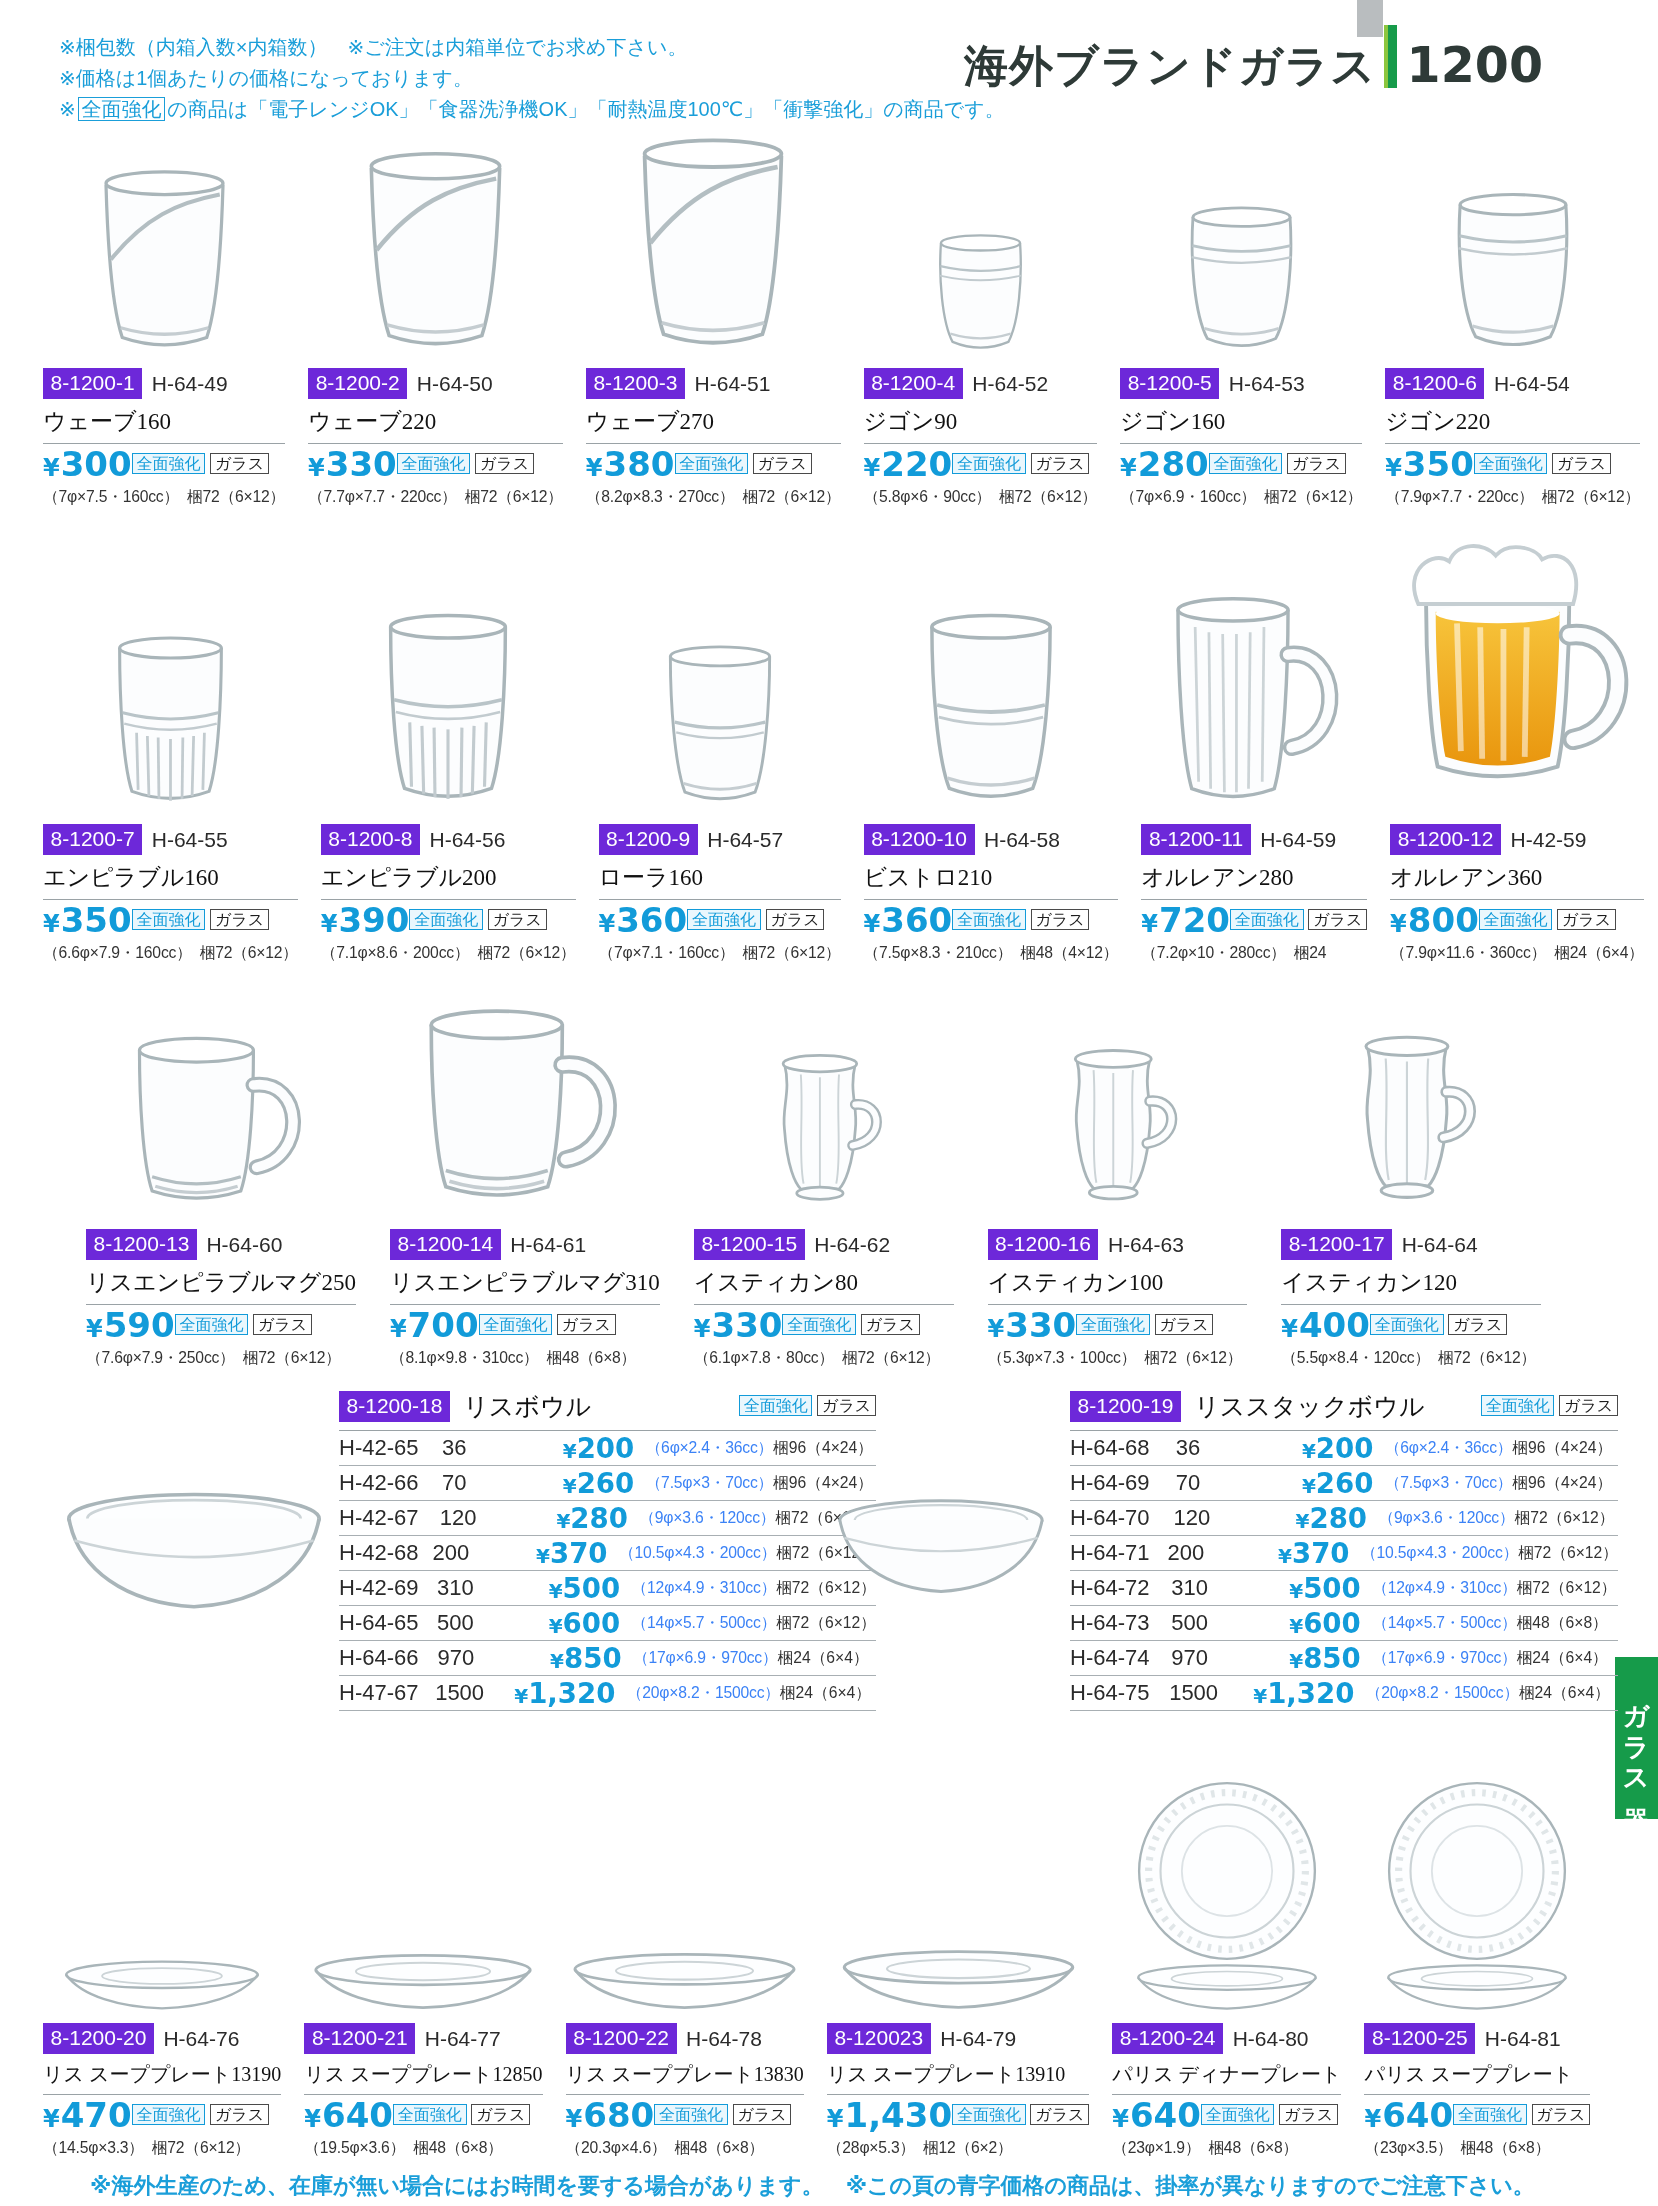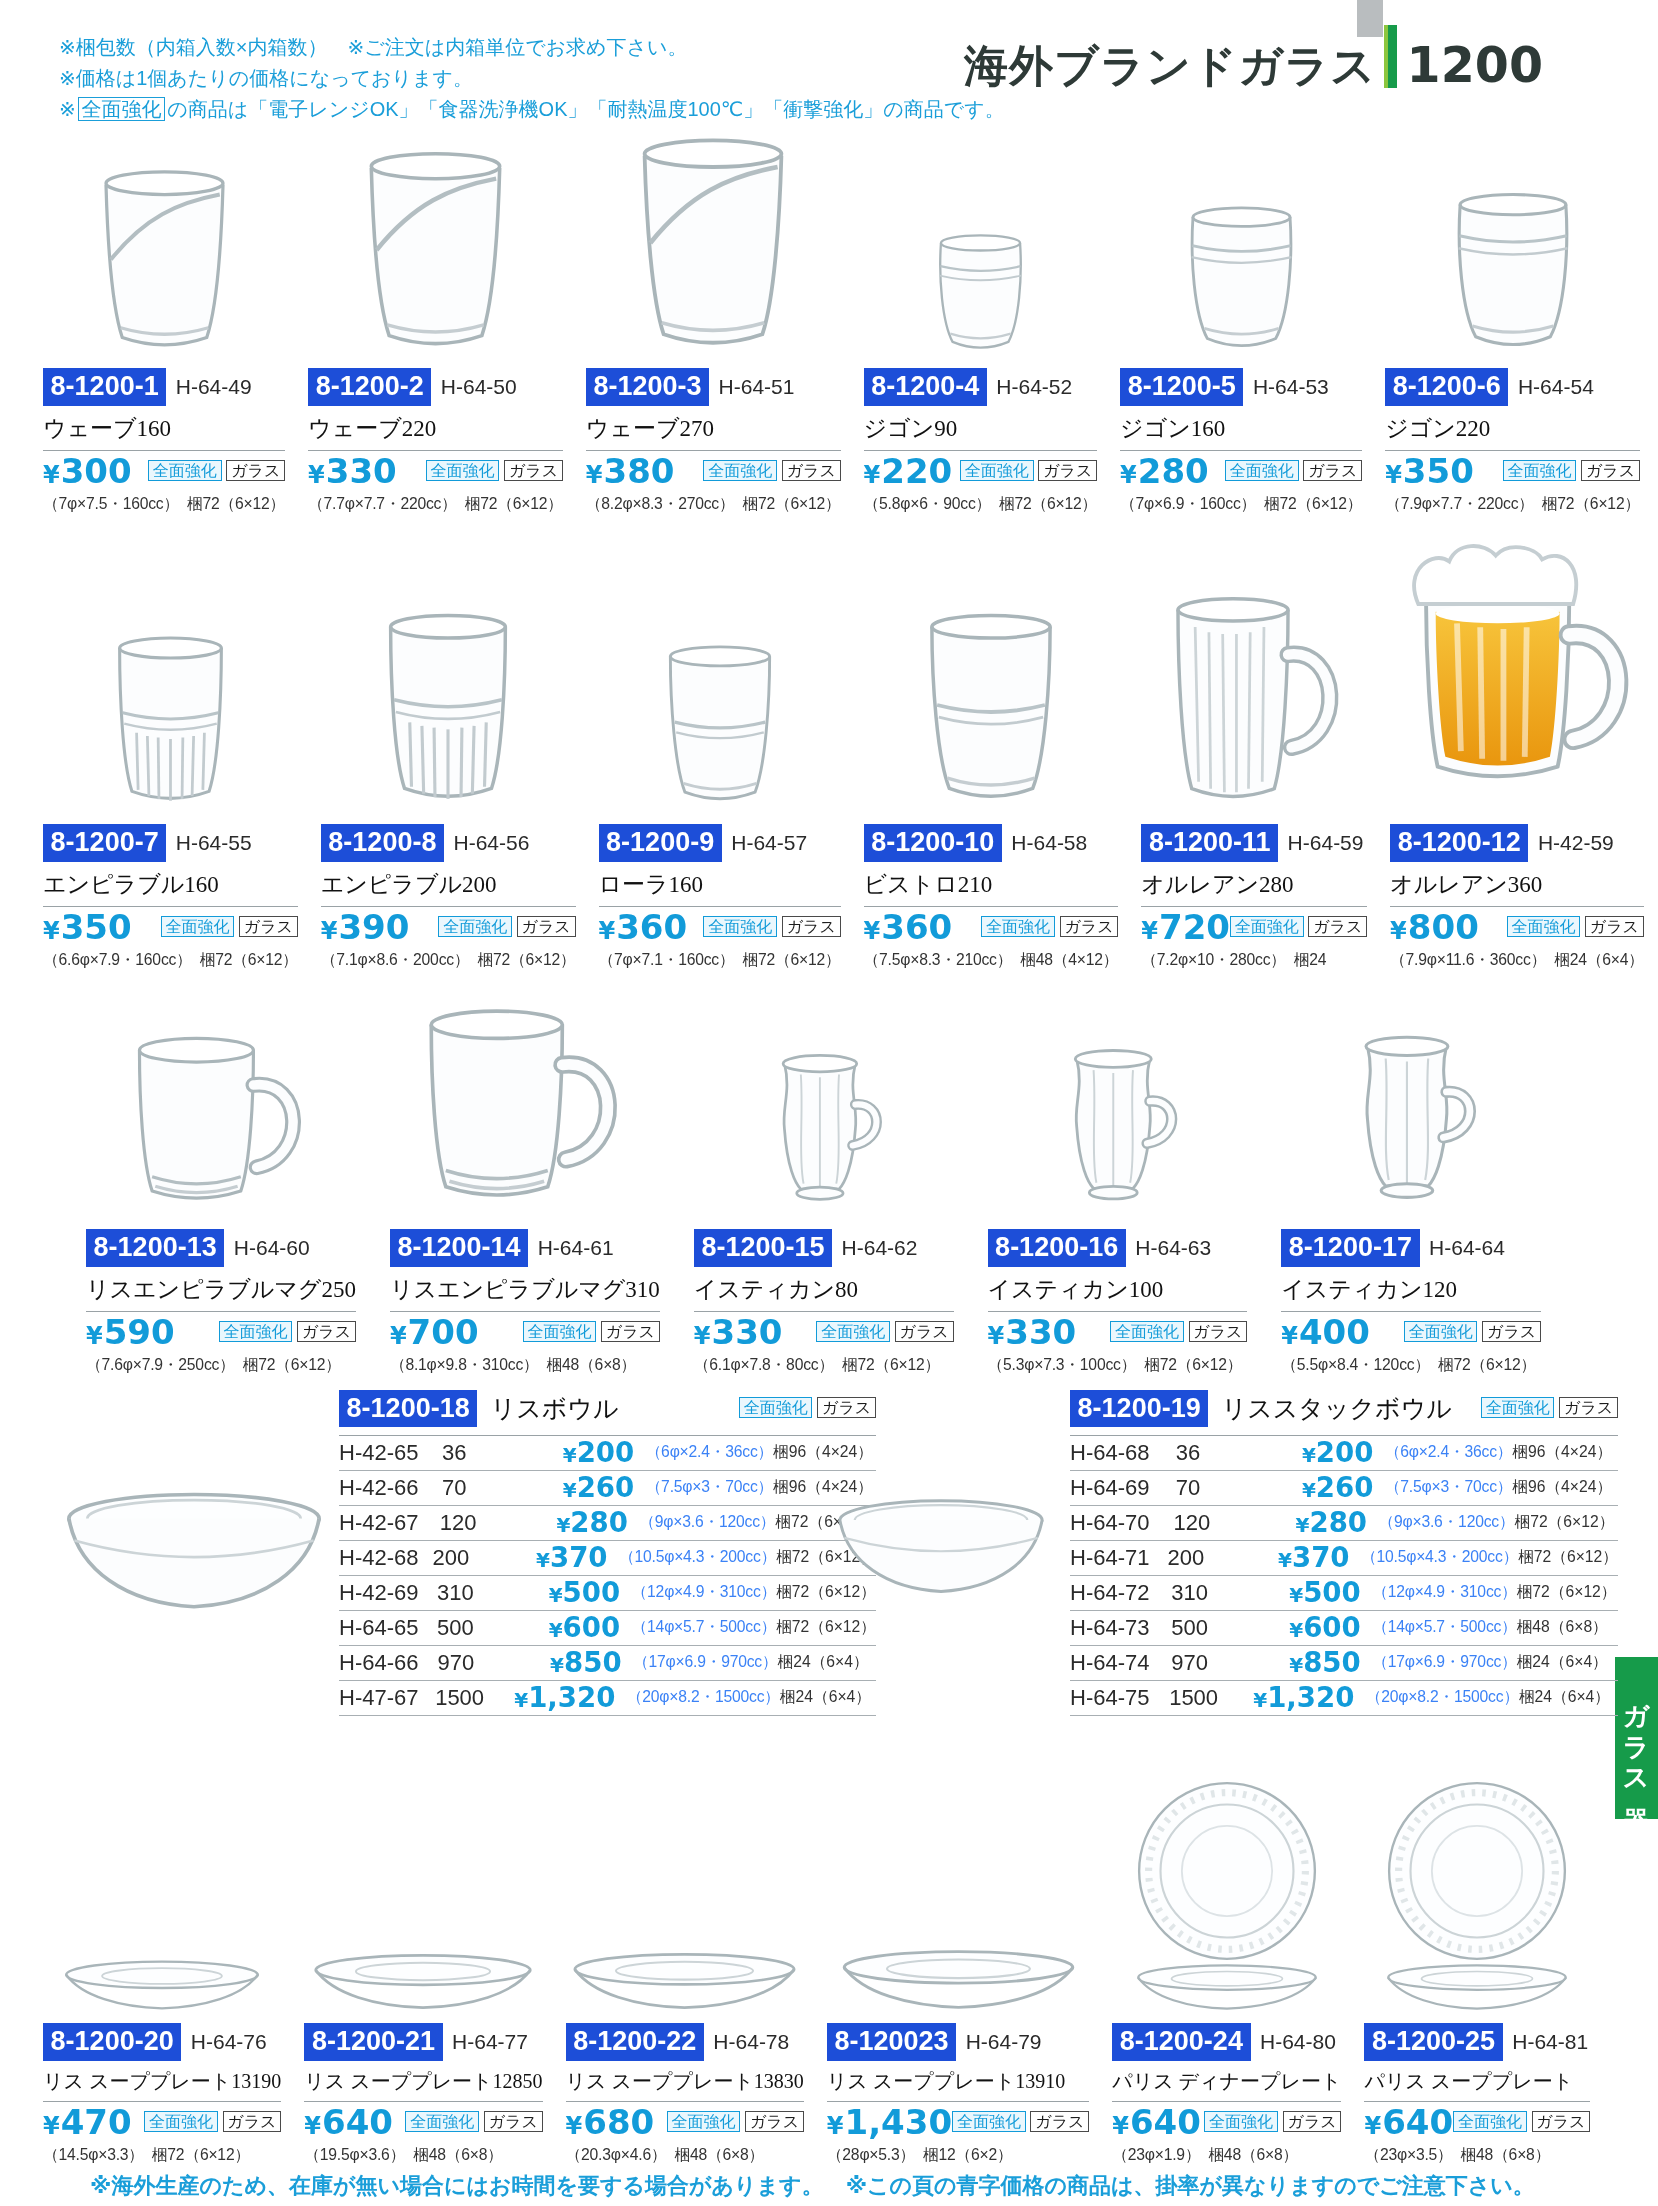--- a/index.html
+++ b/index.html
@@ -18,25 +18,25 @@
             writing-mode:vertical-rl;text-orientation:upright;display:flex;align-items:center;justify-content:center;
             font-size:26px;font-weight:bold;letter-spacing:4.8px;}
   
   .prow{position:absolute;left:43px;width:1541px;display:grid;grid-template-columns:repeat(6,1fr);column-gap:23px;}
   #row1{top:100px;} #row2{top:518px;} #row5{top:1741px;}
   #row3{top:942px;left:86px;width:1455px;grid-template-columns:repeat(5,1fr);column-gap:34px;}
   .imgbox{display:flex;align-items:flex-end;justify-content:center;}
   #row1 .imgbox{height:257px;} #row2 .imgbox{height:295px;} #row3 .imgbox{height:276px;} #row5 .imgbox{height:271px;}
   .imgbox.stacked{flex-direction:column;align-items:center;justify-content:flex-end;}
   .codeline{display:flex;gap:9.5px;align-items:center;margin-top:11.4px;white-space:nowrap;}
-  .cbadge{background:#1d4ed8;color:#fff;font-weight:bold;font-size:27px;padding:2.9px 7.6px 3.8px;}
+  .cbadge{background:#6d28d9;color:#fff;font-weight:normal;font-size:21px;padding:2.9px 7.6px 3.8px;}
   .ino{font-size:21px;color:#2a2a2a;}
   .pname{font-size:23px;color:#111;margin-top:6.7px;white-space:nowrap;font-family:Liberation Serif, serif;}
   #row5 .pname{font-size:20px;}
-  .pricerow{display:flex;justify-content:space-between;align-items:center;border-top:1.9px solid #9aa2a6;
+  .pricerow{display:flex;justify-content:flex-start;align-items:center;border-top:1.9px solid #9aa2a6;
             margin-top:6.7px;padding-top:2.9px;}
   .price{color:#129bd9;font-weight:bold;font-size:34px;font-family:"DejaVu Sans","Liberation Sans",sans-serif;line-height:1;}
   .yen{font-size:24px;margin-right:1px;}
   .tags{white-space:nowrap;}
   .tagz{border:1.4px solid #129bd9;color:#129bd9;background:#eaf7fd;font-size:16px;padding:1px 3.8px;}
   .tagg{border:1.4px solid #4a4a4a;color:#1d1d1d;background:#fff;font-size:16px;padding:1px 3.8px;margin-left:4.8px;}
   .specrow{display:flex;gap:8px;font-size:15.7px;color:#333;margin-top:5.7px;white-space:nowrap;letter-spacing:-0.2px;}
   
   #tables{position:absolute;top:1384px;left:16px;width:1590px;height:342px;}
   .bowlimg{position:absolute;}

